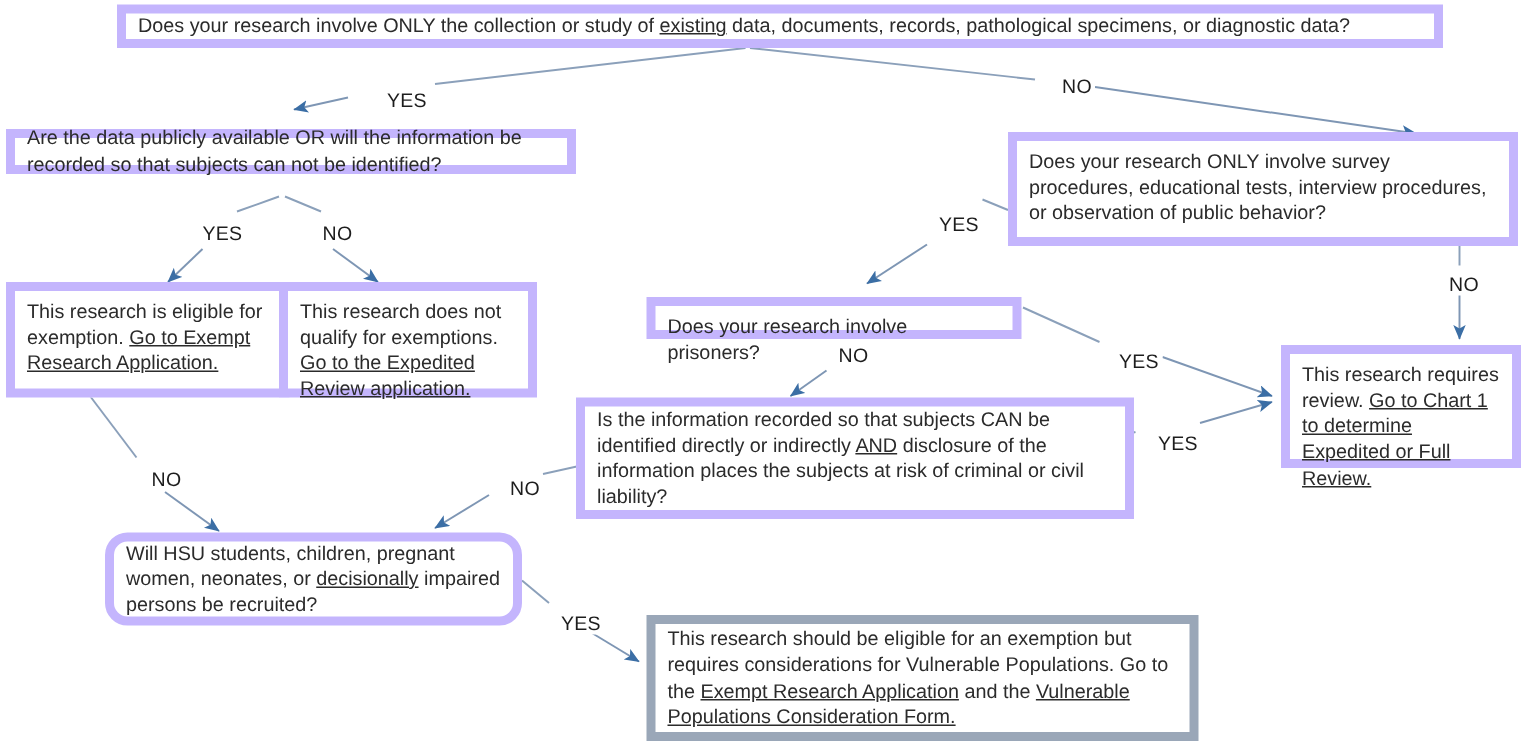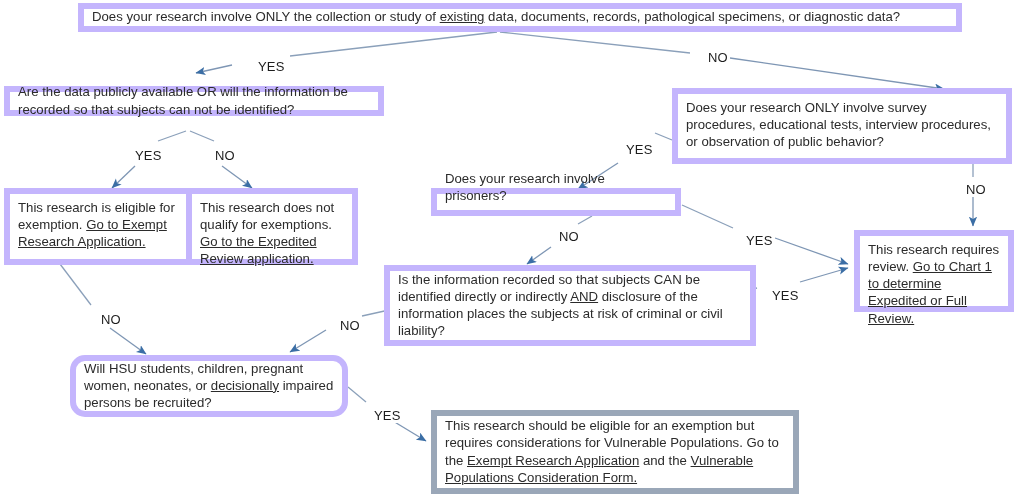--- a/index.html
+++ b/index.html
@@ -108,21 +108,21 @@
   </div>
 
   <div class="node" style="left:186px; top:188px; width:172px; height:77px;">
     <p><span>This research does not qualify for exemptions. </span><span class="u">Go to the Expedited Review application.</span></p>
   </div>
 
   <div class="node" style="left:672px; top:88px; width:340px; height:76px; display:flex; align-items:flex-start;">
     <p>Does your research ONLY involve survey procedures, educational tests, interview procedures, or observation of public behavior?</p>
   </div>
 
-  <div class="node" style="left:431px; top:188px; width:250px; height:28px; display:flex; align-items:flex-end;">
+  <div class="node" style="left:431px; top:198px; width:250px; height:28px; display:flex; align-items:flex-start;">
     <p>Does your research involve prisoners?</p>
   </div>
 
   <div class="node" style="left:384px; top:265px; width:372px; height:81px; display:flex; align-items:center;">
     <p><span>Is the information recorded so that subjects CAN be identified directly or indirectly </span><span class="u">AND</span><span> disclosure of the information places the subjects at risk of criminal or civil liability?</span></p>
   </div>
 
   <div class="node" style="left:854px; top:230px; width:160px; height:82px;">
     <p><span>This research requires review. </span><span class="u">Go to Chart 1 to determine Expedited or Full Review.</span></p>
   </div>

